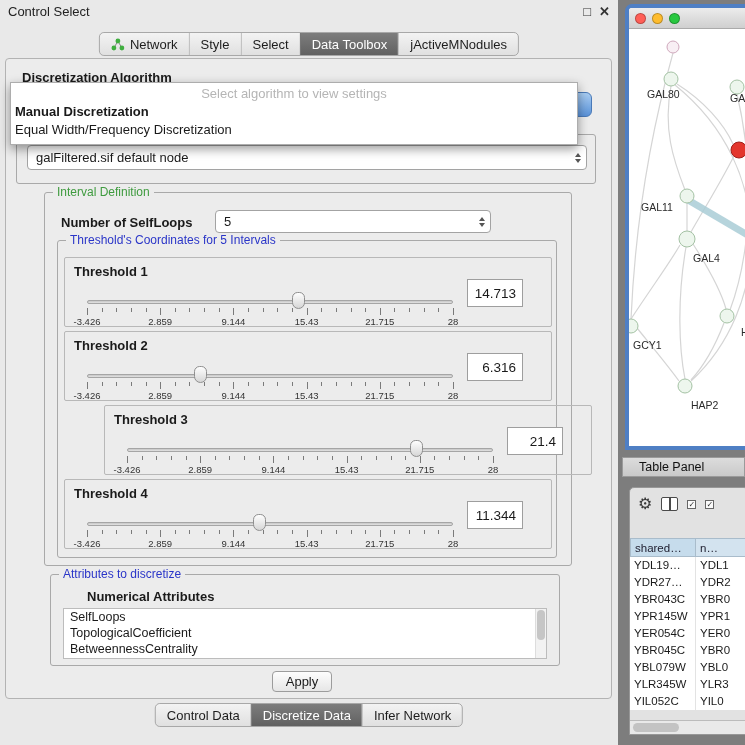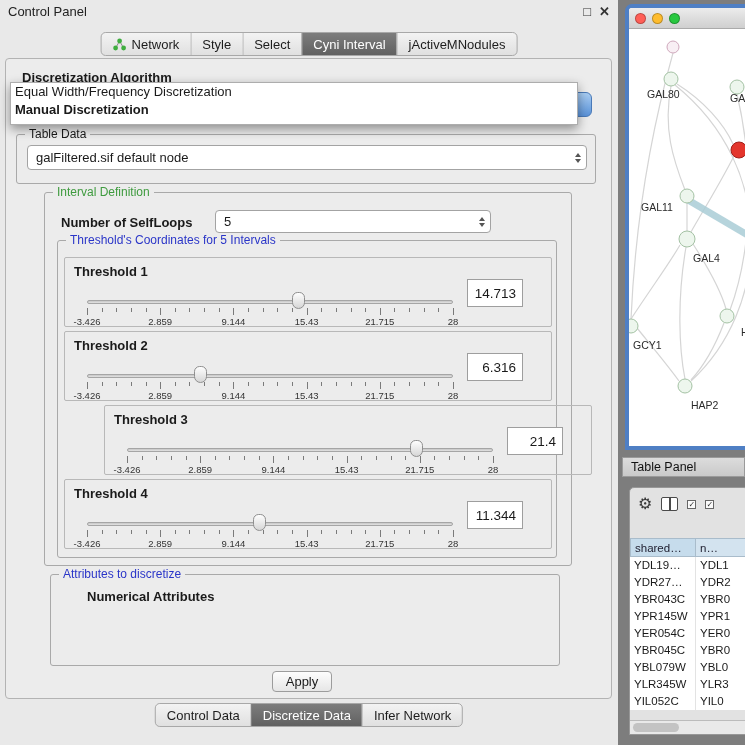--- a/index.html
+++ b/index.html
@@ -78,21 +78,21 @@
 
   
   .net-icon { width:14px; height:13px; display:inline-block; }
 
   
   .network-window { position:absolute; left:625px; top:4px; width:126px; height:446px; border:4px solid #4f7fc4; border-radius:7px 7px 0 0; background:#fff; overflow:hidden; }
   .nw-titlebar { height:21px; background:linear-gradient(#ececec,#cfcfcf); border-bottom:1px solid #aaa; display:flex; align-items:center; padding-left:6px; gap:6px; }
   .traffic { width:11px; height:11px; border-radius:50%; border:1px solid rgba(0,0,0,.25); }
   .nw-canvas { position:relative; width:100%; height:420px; background:#fff; }
 
-  .table-panel-bar { position:absolute; left:622px; top:457px; width:123px; height:20px; background:linear-gradient(#dcdcdc,#c9c9c9); border:1px solid #9a9a9a; display:flex; align-items:center; padding-left:8px; font-size:12.5px; color:#111; }
+  .table-panel-bar { position:absolute; left:622px; top:457px; width:123px; height:20px; background:linear-gradient(#dcdcdc,#c9c9c9); border:1px solid #9a9a9a; display:flex; align-items:center; padding-left:16px; font-size:12.5px; color:#111; }
 
   .table-window { position:absolute; left:629px; top:487px; width:120px; height:248px; background:#e2e2e2; border:1px solid #979797; border-radius:5px 5px 0 0; overflow:hidden; }
   .tw-toolbar { height:32px; display:flex; align-items:center; gap:9px; padding-left:8px; }
   .gear { font-size:16px; color:#3a3a3a; line-height:1; }
   .cols-icon { width:17px; height:14px; border:1.5px solid #4a4a4a; border-radius:2px; position:relative; background:#fff; }
   .cols-icon::after { content:""; position:absolute; left:7px; top:0; width:1.5px; height:100%; background:#4a4a4a; }
   .mini-check { width:9px; height:9px; border:1px solid #666; background:#fafafa; font-size:8px; line-height:8px; text-align:center; color:#333; }
   .tw-header { position:absolute; left:0; top:50px; width:100%; height:19px; display:flex; }
   .th-cell { border:1px solid #a9bccb; border-left:none; display:flex; align-items:center; padding-left:4px; font-size:11.5px; color:#223; }
   .th-cell.c0 { width:66px; background:#c6dcec; border-left:1px solid #a9bccb; }
@@ -106,21 +106,21 @@
   .tw-hscroll .thumb { position:absolute; left:3px; top:2px; width:46px; height:9px; background:#c3c3c3; border-radius:5px; }
 
   svg text { font-family:"Liberation Sans", sans-serif; }
 </style>
 </head>
 <body>
 
 <div class="control-panel">
 
   <div class="titlebar">
-    <span class="title">Control Panel</span>
+    <span class="title">Control Select</span>
     <span class="win-icons">
       <span>□</span>
       <span style="font-weight:bold;">✕</span>
     </span>
   </div>
 
   <div class="tabgroup top-tabs">
     <div class="tab">
       <svg class="net-icon" viewBox="0 0 14 13">
         <line x1="7" y1="3" x2="3" y2="10" stroke="#888" stroke-width="1"></line>
@@ -131,35 +131,36 @@
       </svg>
       <span>Network</span>
     </div>
     <div class="tab">
         <span>Style</span>
       </div>
     <div class="tab">
         <span>Select</span>
       </div>
     <div class="tab selected">
-        <span>Cyni Interval</span>
+        <span>Data Toolbox</span>
       </div>
     <div class="tab">
         <span>jActiveMNodules</span>
       </div>
   </div>
 
   <div class="main-panel"></div>
 
   <div class="algo-label">Discretization Algorithm</div>
   <div class="algo-combo-cap"></div>
 
   <div class="algo-popup">
+    <div class="popup-placeholder">Select algorithm to view settings</div>
+    <div class="popup-opt first">Manual Discretization</div>
     <div class="popup-opt">Equal Width/Frequency Discretization</div>
-    <div class="popup-opt first">Manual Discretization</div>
   </div>
 
   <div class="groupbox td-group">
     <div class="gb-title">Table Data</div>
     <div class="combo" style="left:10px; top:10px; width:560px; height:25px;">
       <span>galFiltered.sif default node</span>
       <span class="stepper">
           <span class="tri-up"></span>
           <span class="tri-down"></span>
         </span>
@@ -360,20 +361,30 @@
         </div>
         <div class="value-box">11.344</div>
       </div>
 
     </div>
   </div>
 
   <div class="groupbox attr-group">
     <div class="gb-title">Attributes to discretize</div>
     <div class="attr-sublabel">Numerical Attributes</div>
+    <div class="attr-list">
+      <div class="attr-list-items">
+          <div class="attr-item">SelfLoops</div>
+          <div class="attr-item">TopologicalCoefficient</div>
+          <div class="attr-item">BetweennessCentrality</div>
+        </div>
+      <div class="attr-scrollbar">
+        <div class="attr-scroll-thumb"></div>
+      </div>
+    </div>
   </div>
 
   <div class="apply-btn">Apply</div>
 
   <div class="tabgroup bottom-tabs">
     <div class="tab">
         <span>Control Data</span>
       </div>
     <div class="tab selected">
         <span>Discretize Data</span>

